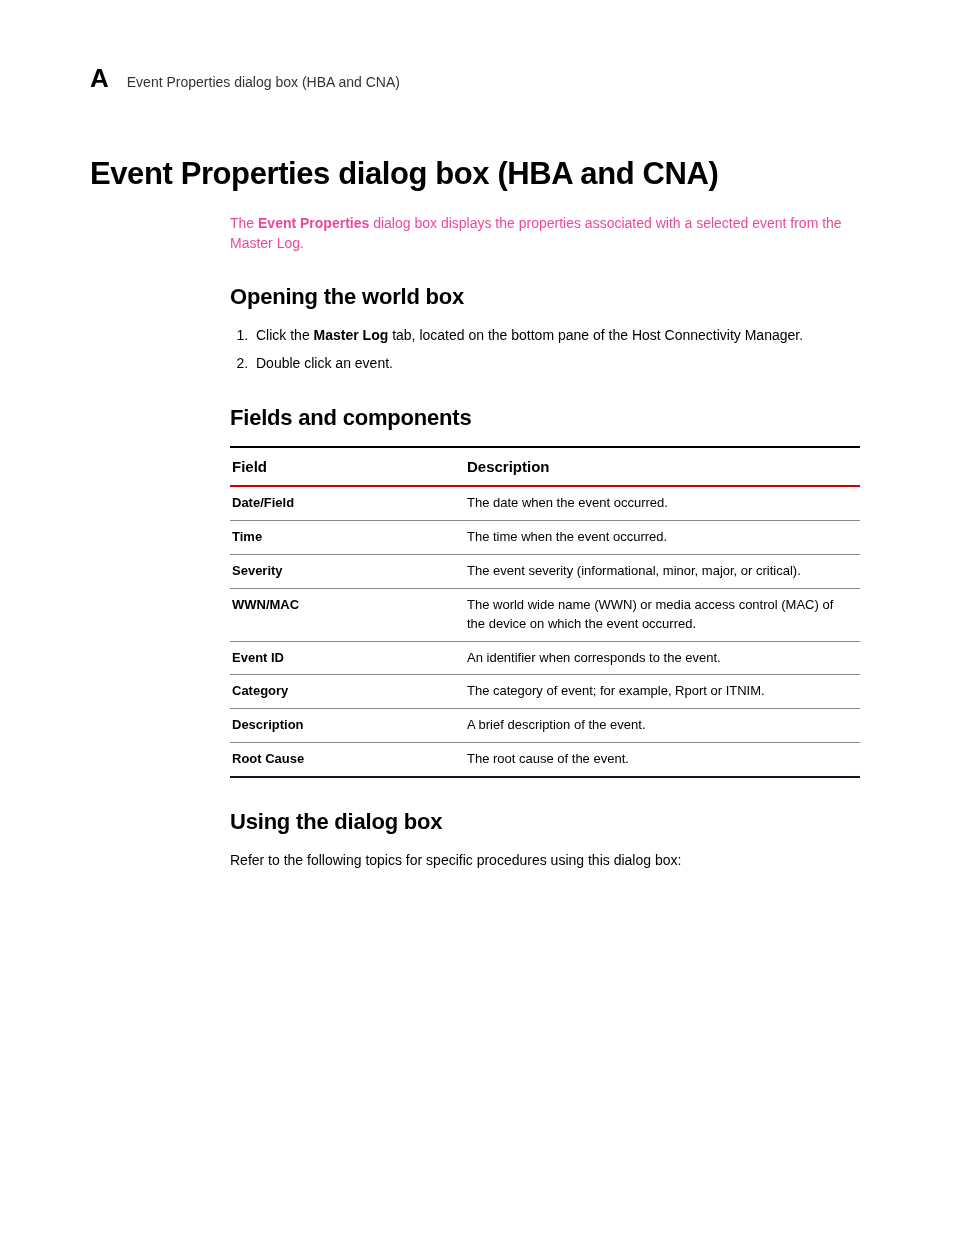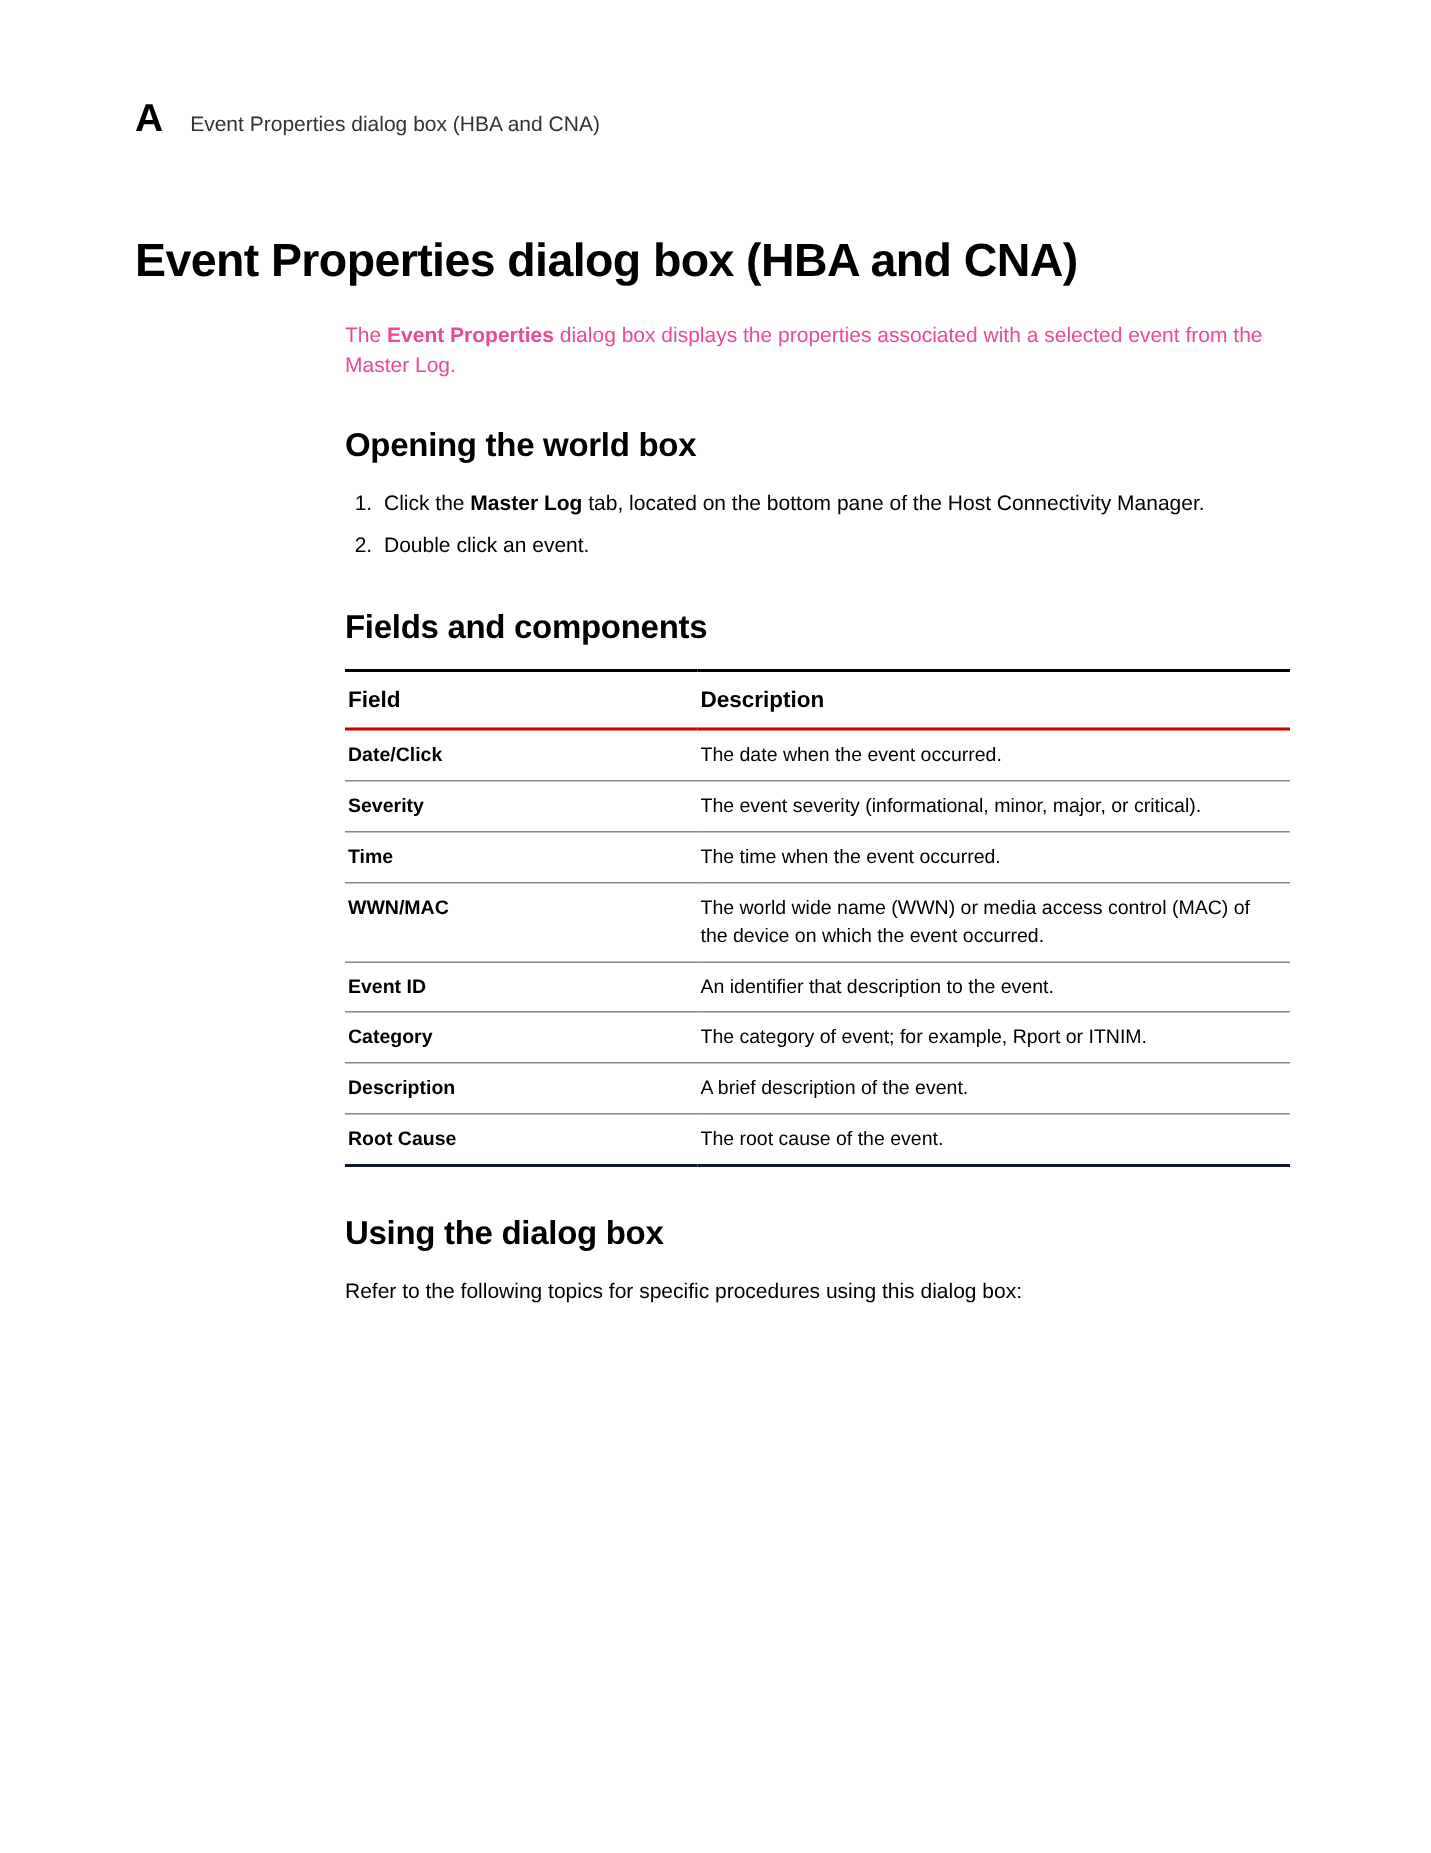--- a/index.html
+++ b/index.html
@@ -145,38 +145,38 @@
 
   <table class="fields">
     <thead>
       <tr>
         <th>Field</th>
         <th>Description</th>
       </tr>
     </thead>
     <tbody>
       <tr>
-        <td class="field-name">Date/Click</td>
+        <td class="field-name">Date/Field</td>
         <td>The date when the event occurred.</td>
+      </tr>
+      <tr>
+        <td class="field-name">Time</td>
+        <td>The time when the event occurred.</td>
       </tr>
       <tr>
         <td class="field-name">Severity</td>
         <td>The event severity (informational, minor, major, or critical).</td>
-      </tr>
-      <tr>
-        <td class="field-name">Time</td>
-        <td>The time when the event occurred.</td>
       </tr>
       <tr>
         <td class="field-name">WWN/MAC</td>
         <td>The world wide name (WWN) or media access control (MAC) of the device on which the event occurred.</td>
       </tr>
       <tr>
         <td class="field-name">Event ID</td>
-        <td>An identifier that description to the event.</td>
+        <td>An identifier when corresponds to the event.</td>
       </tr>
       <tr>
         <td class="field-name">Category</td>
         <td>The category of event; for example, Rport or ITNIM.</td>
       </tr>
       <tr>
         <td class="field-name">Description</td>
         <td>A brief description of the event.</td>
       </tr>
       <tr>

